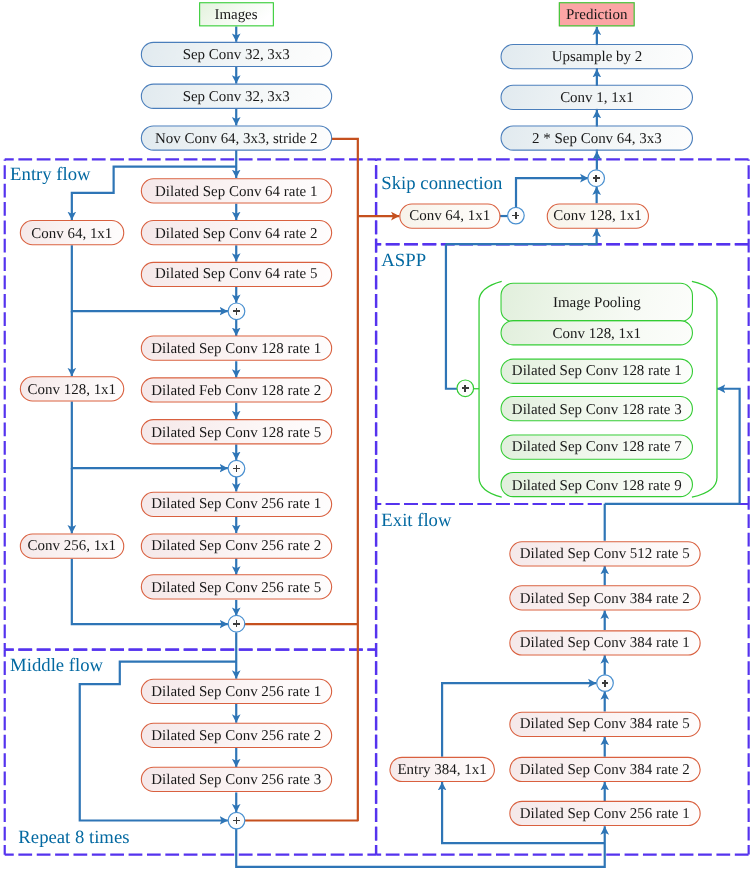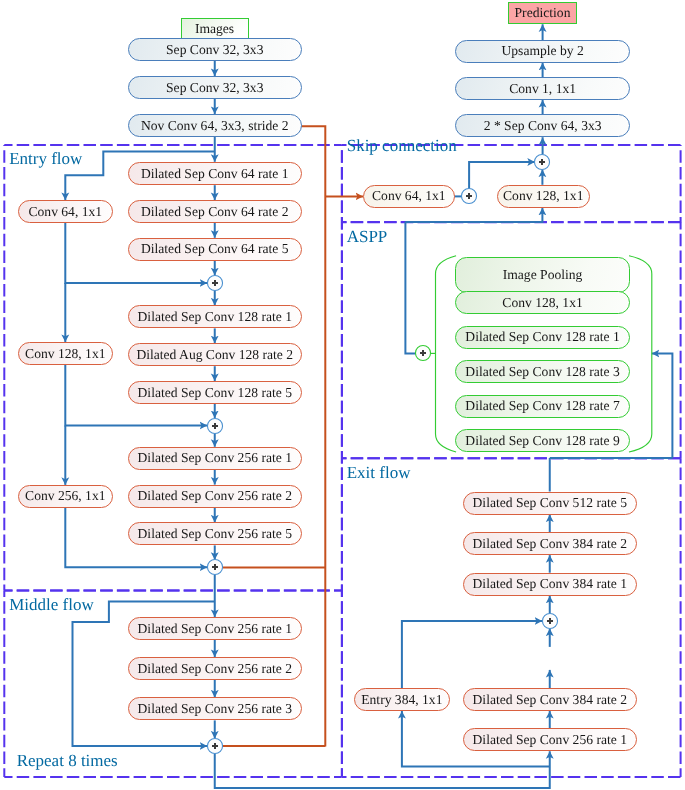--- a/index.html
+++ b/index.html
@@ -7,21 +7,21 @@
   #page{position:relative;width:685px;height:790px;background:#fff;overflow:hidden;
         font-family:"Liberation Serif",serif;}
   .node{position:absolute;box-sizing:border-box;display:flex;align-items:center;
         justify-content:center;white-space:nowrap;font-size:13.6px;color:#181818;z-index:3;}
   .pill{border-radius:11.5px;border:1px solid;}
   .rect{border:1px solid;}
   .blue{border-color:#4a7ebb;background:linear-gradient(105deg,#e1eaef 0%,#edf2f4 35%,#f8fafa 75%,#fdfdfd 100%);}
   .red{border-color:#d9603f;background:linear-gradient(105deg,#f5e8e9 0%,#f9f0f0 35%,#fdf9f9 75%,#fefdfd 100%);}
   .cream{background:linear-gradient(100deg,#f7f3ea 0%,#fbf8f2 45%,#fefdfb 100%);}
   .green{border-color:#33cc33;background:linear-gradient(105deg,#e1efdc 0%,#edf5e9 35%,#f8fbf6 75%,#fcfdfb 100%);}
-  .greenrect{border-color:#3c3;background:linear-gradient(140deg,#e4f2de 0%,#f4faf1 45%,#ffffff 85%);margin-top:16px;}
+  .greenrect{border-color:#3c3;background:linear-gradient(140deg,#e4f2de 0%,#f4faf1 45%,#ffffff 85%);}
   .greenrect-plain{border-color:#3c3;background:#fca5a5;}
   .grpsvg{position:absolute;left:0;top:0;z-index:1;overflow:visible;}
   .glabel{position:absolute;font-size:17px;color:#0369a1;z-index:4;white-space:nowrap;}
   .plussvg{position:absolute;z-index:4;overflow:visible;}
   svg.conn{position:absolute;left:0;top:0;width:685px;height:790px;z-index:2;overflow:visible;}
 </style>
 </head>
 <body>
 
 <div id="page">
@@ -154,21 +154,21 @@
 <div class="node pill red" style="left:127.5px;top:200.0px;width:174.5px;height:23.0px">
       <span>Dilated Sep Conv 64 rate 2</span>
     </div>
 <div class="node pill red" style="left:127.5px;top:237.8px;width:174.5px;height:23.0px">
       <span>Dilated Sep Conv 64 rate 5</span>
     </div>
 <div class="node pill red" style="left:127.5px;top:305.4px;width:174.5px;height:23.0px">
       <span>Dilated Sep Conv 128 rate 1</span>
     </div>
 <div class="node pill red" style="left:127.5px;top:343.2px;width:174.5px;height:23.0px">
-      <span>Dilated Aug Conv 128 rate 2</span>
+      <span>Dilated Feb Conv 128 rate 2</span>
     </div>
 <div class="node pill red" style="left:127.5px;top:381.0px;width:174.5px;height:23.0px">
       <span>Dilated Sep Conv 128 rate 5</span>
     </div>
 <div class="node pill red" style="left:127.5px;top:446.8px;width:174.5px;height:23.0px">
       <span>Dilated Sep Conv 256 rate 1</span>
     </div>
 <div class="node pill red" style="left:127.5px;top:484.6px;width:174.5px;height:23.0px">
       <span>Dilated Sep Conv 256 rate 2</span>
     </div>
@@ -218,20 +218,23 @@
       <span>Dilated Sep Conv 128 rate 9</span>
     </div>
 <div class="node pill red" style="left:462.5px;top:491.5px;width:174.5px;height:23.0px">
       <span>Dilated Sep Conv 512 rate 5</span>
     </div>
 <div class="node pill red" style="left:462.5px;top:532.1px;width:174.5px;height:23.0px">
       <span>Dilated Sep Conv 384 rate 2</span>
     </div>
 <div class="node pill red" style="left:462.5px;top:572.7px;width:174.5px;height:23.0px">
       <span>Dilated Sep Conv 384 rate 1</span>
+    </div>
+<div class="node pill red" style="left:462.5px;top:646.9px;width:174.5px;height:23.0px">
+      <span>Dilated Sep Conv 384 rate 5</span>
     </div>
 <div class="node pill red" style="left:462.5px;top:688.0px;width:174.5px;height:23.0px">
       <span>Dilated Sep Conv 384 rate 2</span>
     </div>
 <div class="node pill red" style="left:462.5px;top:728.2px;width:174.5px;height:23.0px">
       <span>Dilated Sep Conv 256 rate 1</span>
     </div>
 <div class="node pill red" style="left:354.0px;top:688.0px;width:95.7px;height:23.0px">
       <span>Entry 384, 1x1</span>
     </div>
@@ -265,17 +268,17 @@
       <path d="M6.90 10.00H13.10M10.00 6.90V13.10" stroke="#3a3a3a" stroke-width="1.5" stroke-linecap="butt" shape-rendering="crispEdges"></path>
     </svg>
 <svg class="plussvg" style="left:540.00px;top:611.00px" width="20" height="20" viewBox="0 0 20 20">
       <circle cx="10" cy="10" r="7.55" fill="#fdfdfd" stroke="#4a90d0" stroke-width="1.1"></circle>
       <path d="M6.90 10.00H13.10M10.00 6.90V13.10" stroke="#3a3a3a" stroke-width="1.5" stroke-linecap="butt" shape-rendering="crispEdges"></path>
     </svg>
 
 <div class="glabel" style="left:9.2px;top:149.0px"><span>Entry flow</span></div>
 <div class="glabel" style="left:9.2px;top:595.0px"><span>Middle flow</span></div>
 <div class="glabel" style="left:16.7px;top:750.5px"><span>Repeat 8 times</span></div>
-<div class="glabel" style="left:346.7px;top:136px"><span>Skip connection</span></div>
+<div class="glabel" style="left:346.7px;top:157px"><span>Skip connection</span></div>
 <div class="glabel" style="left:346.7px;top:227.1px"><span>ASPP</span></div>
 <div class="glabel" style="left:346.7px;top:463.0px"><span>Exit flow</span></div>
 
 </div>
 
 </body></html>

